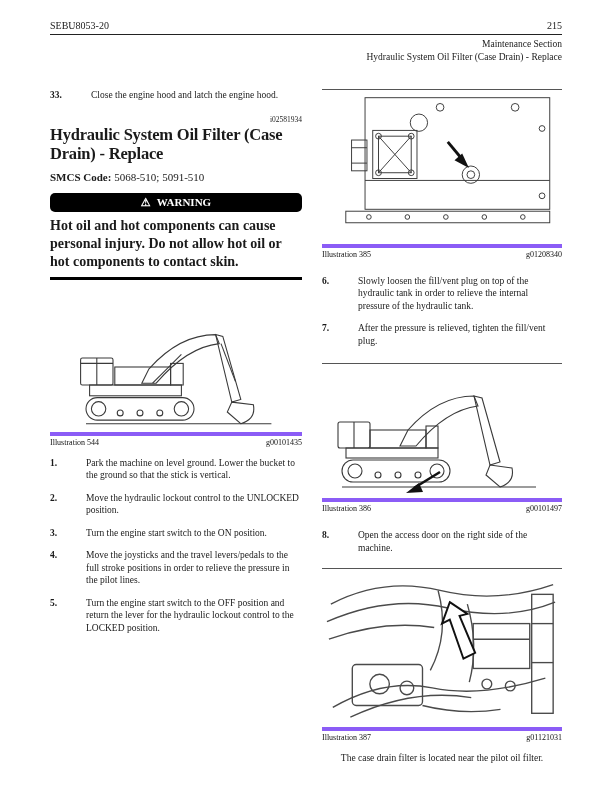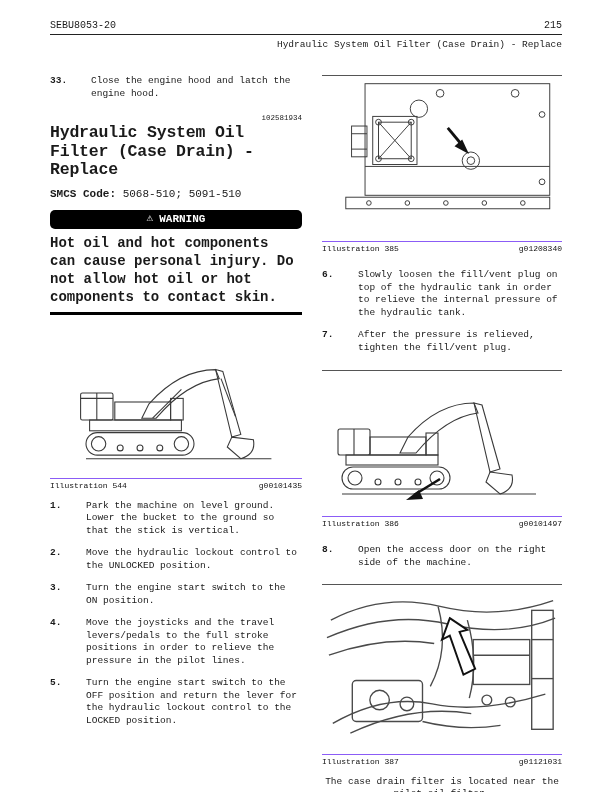--- a/index.html
+++ b/index.html
@@ -1,19 +1,19 @@
 <!DOCTYPE html>
 <html><head>
 <meta charset="utf-8">
 <style>
   * { box-sizing: border-box; }
   html,body { margin:0; padding:0; background:#e8e8e8; }
   .page {
     width:612px; height:792px; margin:0 auto; background:#ffffff;
-    font-family:Liberation Mono, monospace; color:#1a1a1a;
+    font-family:Liberation Serif, serif; color:#1a1a1a;
     padding:20px 50px 24px 50px; position:relative; overflow:hidden;
   }
   
   .hdr-top { display:flex; justify-content:space-between; align-items:flex-end;
     font-size:10px; padding-bottom:3px; border-bottom:1px solid #222; }
   .hdr-right { text-align:right; font-size:9.5px; line-height:1.4; margin-top:3px; }
   
   .columns { display:flex; gap:20px; margin-top:24px; }
   .col-left  { width:252px; flex:none; }
   .col-right { width:240px; flex:none; }
@@ -32,35 +32,36 @@
   .warnbar { background:#000; color:#fff; text-align:center; font-weight:bold;
     font-size:11px; padding:3px 0 4px 0; border-radius:5px; margin-bottom:5px;
     display:flex; align-items:center; justify-content:center; gap:6px; }
   .warnbar .tri { font-size:11px; line-height:1; }
   .warntext { font-weight:bold; font-size:14px; line-height:1.3; }
   
   .illo { margin-bottom:10px; }
   .illo.ruled-top { border-top:1px solid #555; }
   .illo .art { display:block; width:100%; background:#fff; }
   .illo .cap { display:flex; justify-content:space-between; font-size:8px; color:#111;
-    border-top:1px solid #8b5cf6; padding-top:2px; margin-top:13px; }
+    border-top:4px solid #8b5cf6; padding-top:2px; margin-top:2px; }
   .closing { font-size:9.5px; line-height:1.32; margin-top:2px;text-align:center; }
   svg { display:block; }
 </style>
 </head>
 <body>
 
 <div class="page">
 
   <div>
     <div class="hdr-top">
       <span>SEBU8053-20</span>
       <span>215</span>
     </div>
     <div class="hdr-right">
+      <div>Maintenance Section</div>
       <div>Hydraulic System Oil Filter (Case Drain) - Replace</div>
     </div>
   </div>
 
   <div class="columns">
 
     <div class="col-left">
 
       <div class="step">
         <span class="num wide">33.</span>

